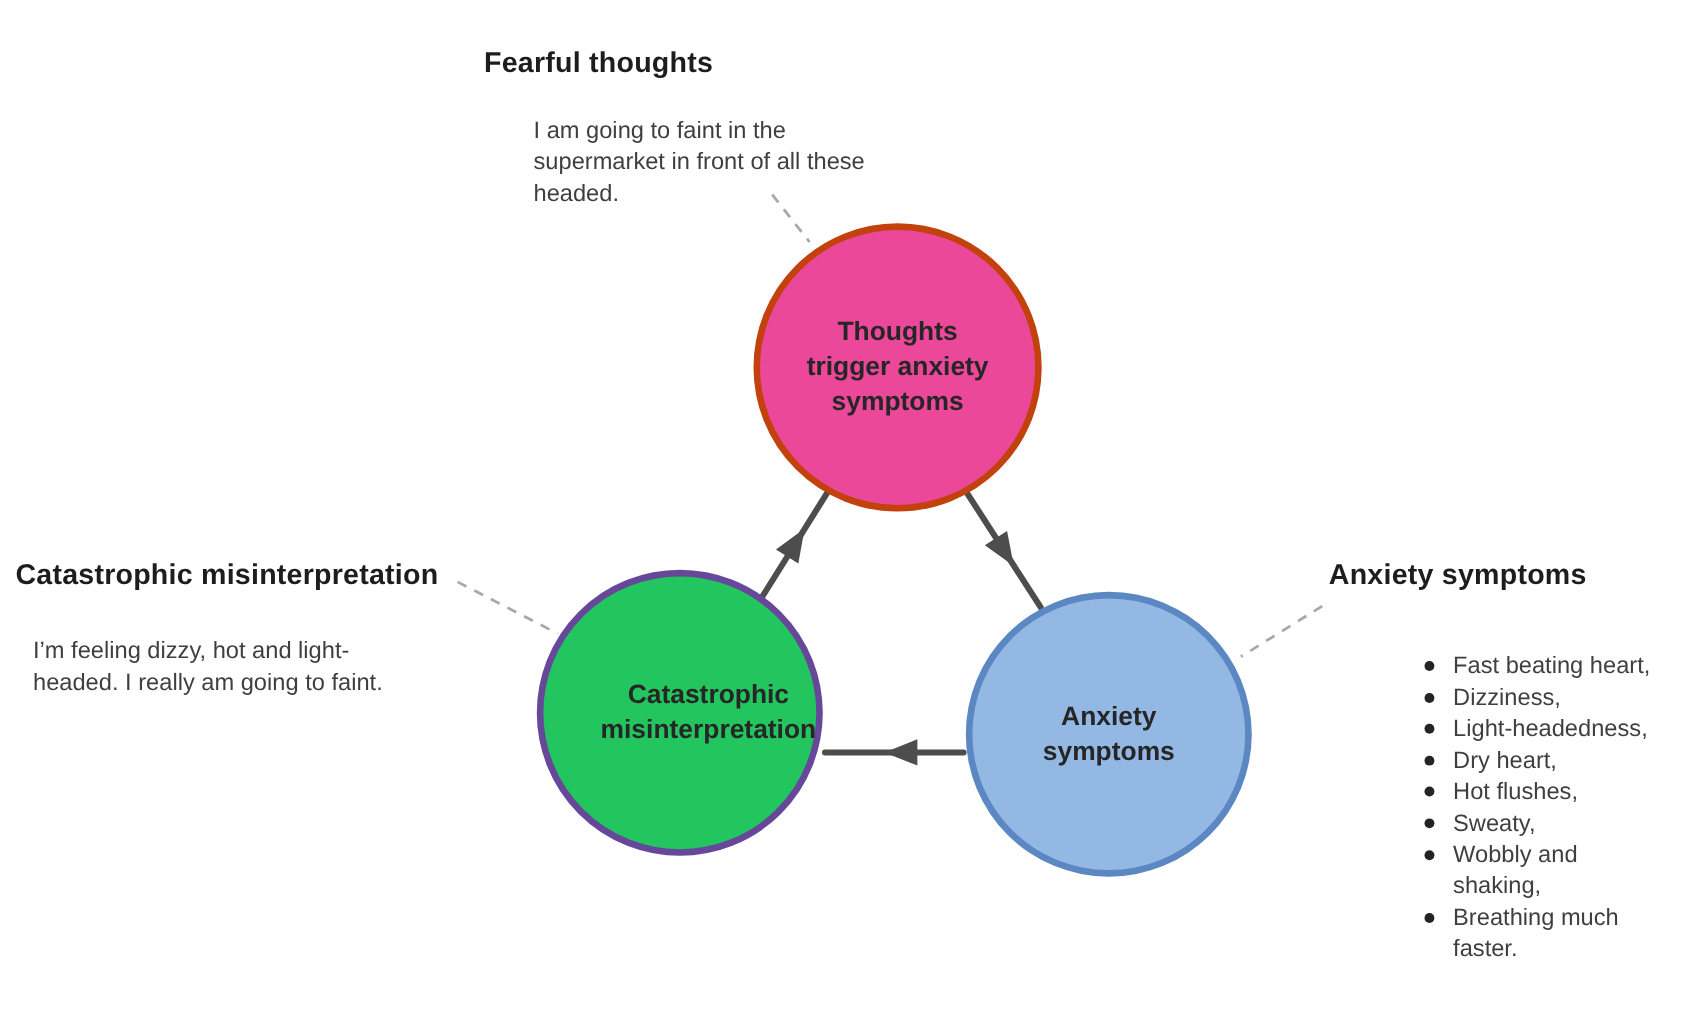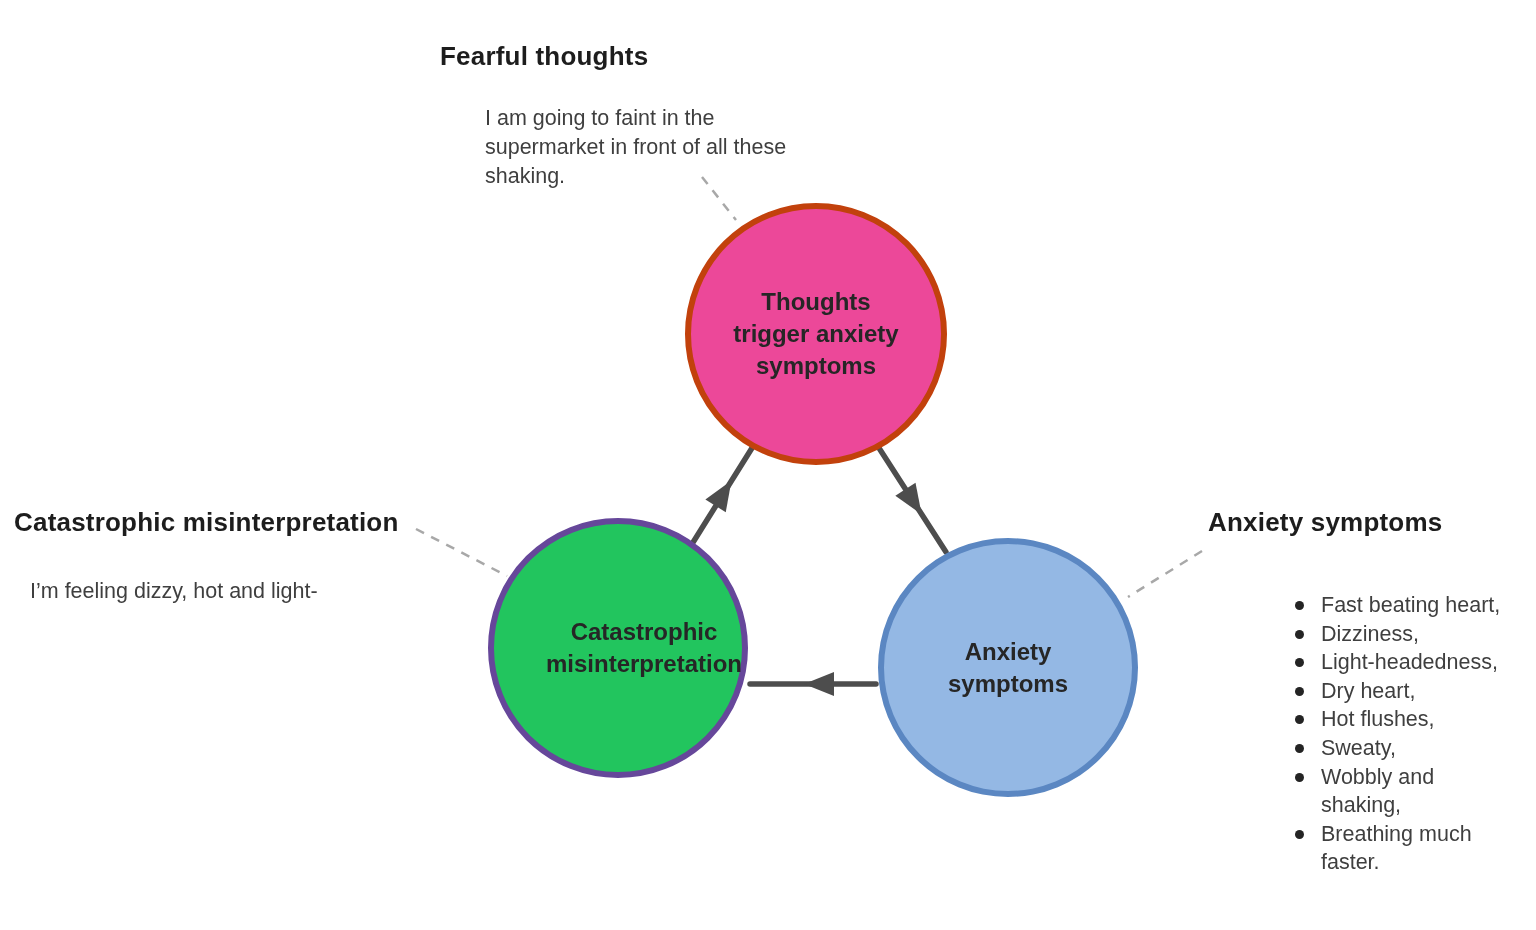--- a/index.html
+++ b/index.html
@@ -70,26 +70,27 @@
     <polygon class="head" points="16,0 -14,-12 -14,12" transform="translate(913,501) rotate(57.2)"></polygon>
 
     <line class="arrow" x1="876" y1="684" x2="750" y2="684"></line>
     <polygon class="head" points="16,0 -14,-12 -14,12" transform="translate(820,684) rotate(180)"></polygon>
   </svg>
 
   <div class="heading" id="fearful-heading">Fearful thoughts</div>
   <div class="quote" id="fearful-quote">
     <div>I am going to faint in the</div>
     <div>supermarket in front of all these</div>
-    <div>shaking.</div>
+    <div>headed.</div>
   </div>
 
   <div class="heading" id="cat-heading">Catastrophic misinterpretation</div>
   <div class="quote" id="cat-quote">
     <div>I’m feeling dizzy, hot and light-</div>
+    <div>headed. I really am going to faint.</div>
   </div>
 
   <div class="heading" id="anx-heading">Anxiety symptoms</div>
   <ul class="bullets">
     <li>
         <span class="dot"></span>
       <div>Fast beating heart,</div>
       </li>
     <li>
         <span class="dot"></span>

